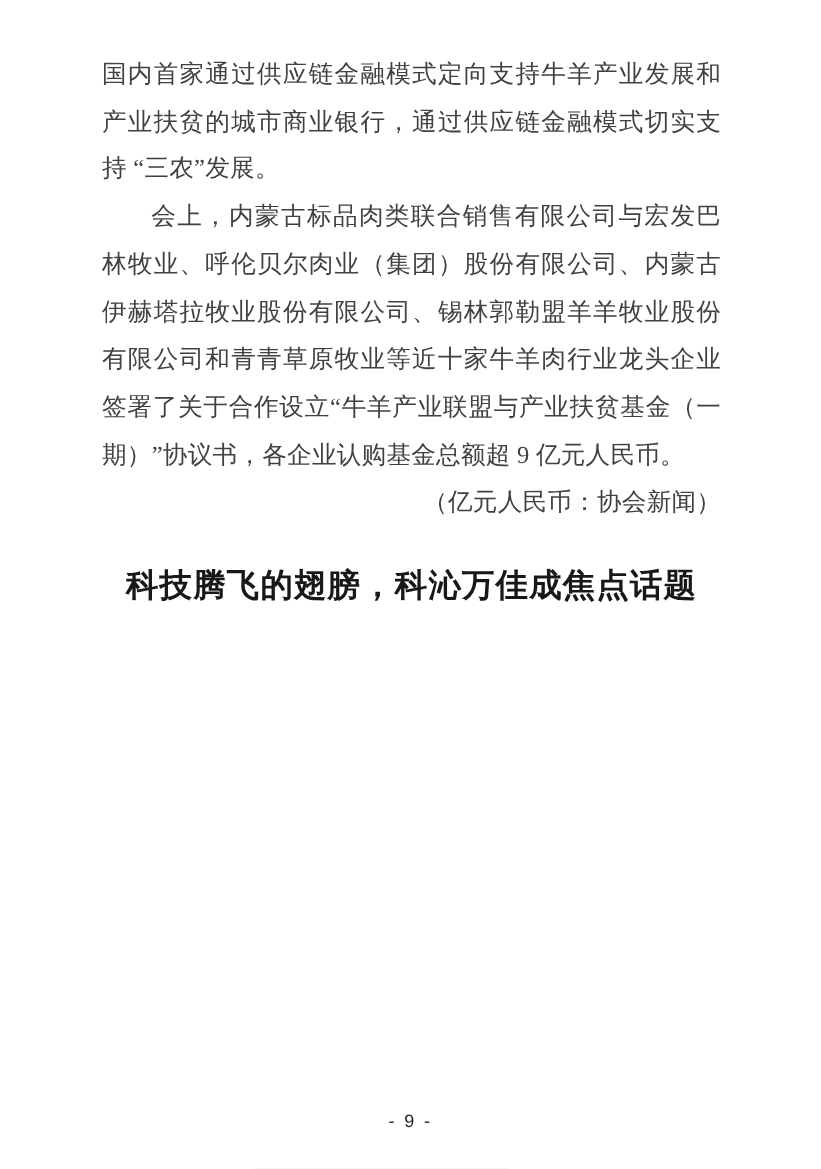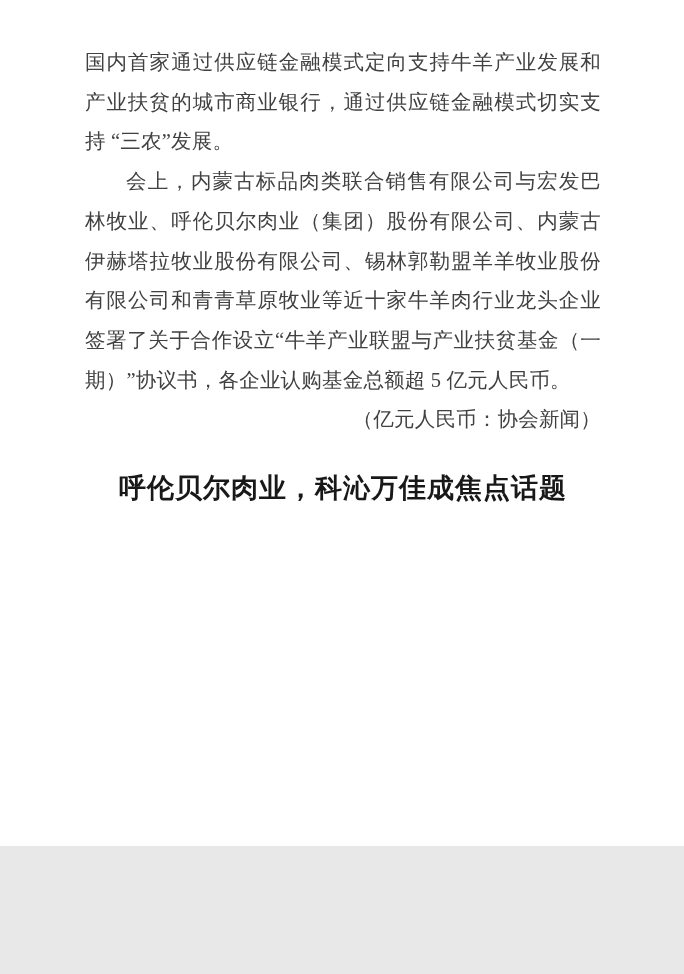--- a/index.html
+++ b/index.html
@@ -1,19 +1,19 @@
 <!DOCTYPE html>
 <html><head>
 <meta charset="utf-8">
 <style>
   html, body { margin: 0; padding: 0; background: #e8e8e8; }
   .page {
     position: relative;
     width: 684px;
-    height: 846px;
+    height: 974px;
     margin: 0 auto;
     background: #ffffff;
     overflow: hidden;
     font-family: "Liberation Serif", "DejaVu Serif", serif;
   }
   .content {
     position: absolute;
     left: 85px;
     top: 43px;
     width: 516px;
@@ -49,18 +49,18 @@
     color: #1f1f1f;
     letter-spacing: 2px;
   }
 </style>
 </head>
 <body>
 
 <div class="page">
   <div class="content">
     <p class="body">国内首家通过供应链金融模式定向支持牛羊产业发展和产业扶贫的城市商业银行，通过供应链金融模式切实支持 “三农”发展。</p>
-    <p class="body indent">会上，内蒙古标品肉类联合销售有限公司与宏发巴林牧业、呼伦贝尔肉业（集团）股份有限公司、内蒙古伊赫塔拉牧业股份有限公司、锡林郭勒盟羊羊牧业股份有限公司和青青草原牧业等近十家牛羊肉行业龙头企业签署了关于合作设立“牛羊产业联盟与产业扶贫基金（一期）”协议书，各企业认购基金总额超 5 亿元人民币。</p>
+    <p class="body indent">会上，内蒙古标品肉类联合销售有限公司与宏发巴林牧业、呼伦贝尔肉业（集团）股份有限公司、内蒙古伊赫塔拉牧业股份有限公司、锡林郭勒盟羊羊牧业股份有限公司和青青草原牧业等近十家牛羊肉行业龙头企业签署了关于合作设立“牛羊产业联盟与产业扶贫基金（一期）”协议书，各企业认购基金总额超 9 亿元人民币。</p>
     <p class="body source">（亿元人民币：协会新闻）</p>
-    <h1 class="title">呼伦贝尔肉业，科沁万佳成焦点话题</h1>
+    <h1 class="title">科技腾飞的翅膀，科沁万佳成焦点话题</h1>
   </div>
   <div class="pagenum">- 9 -</div>
 </div>
 
 </body></html>

